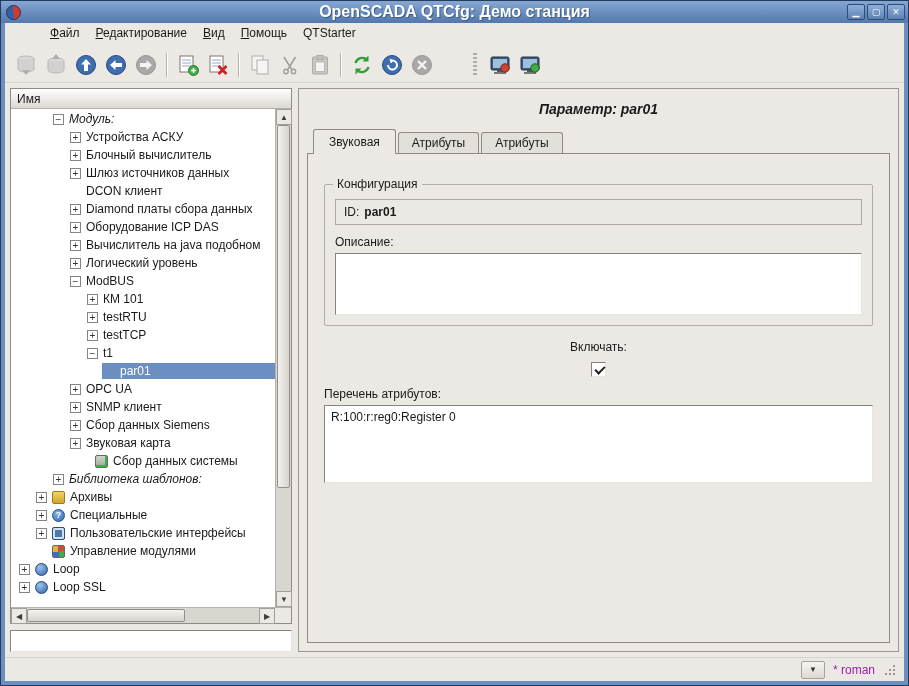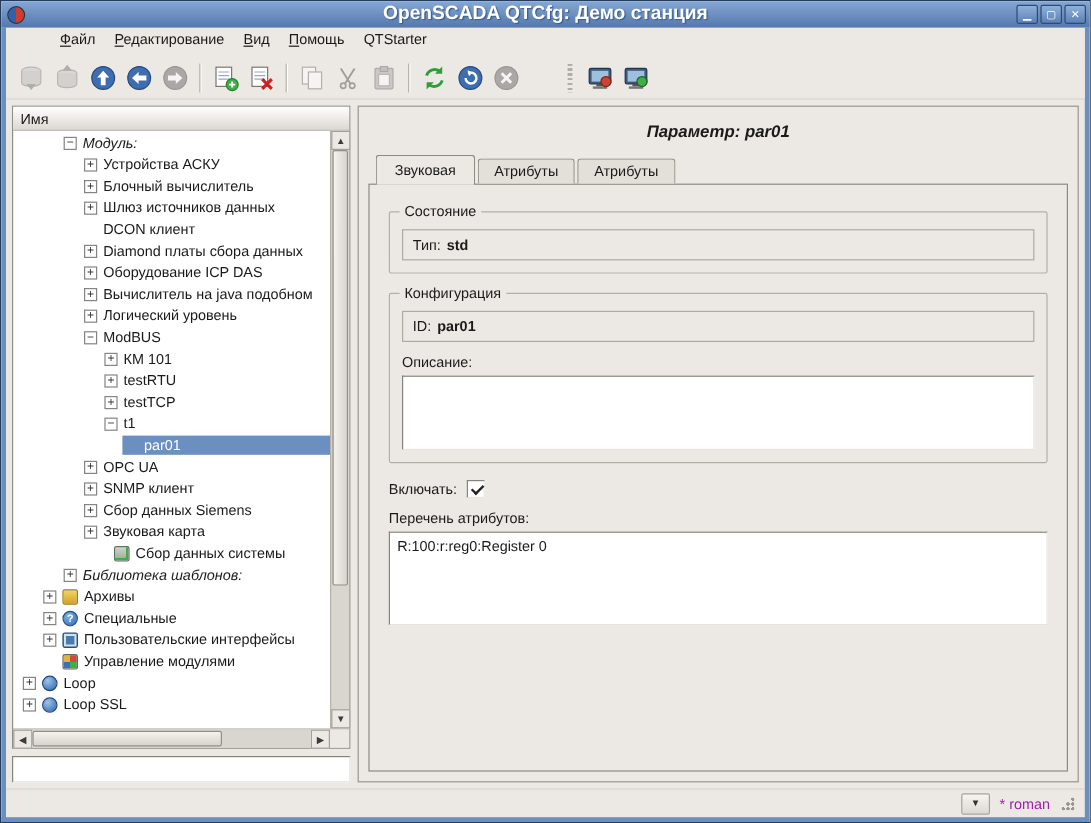--- a/index.html
+++ b/index.html
@@ -492,39 +492,32 @@
         <div class="panel-title">Параметр: par01</div>
 
         <div class="tabbar">
           <span class="tab active">Звуковая</span>
           <span class="tab">Атрибуты</span>
           <span class="tab">Атрибуты</span>
         </div>
 
         <div class="tabframe">
 
-          <div class="group">
-            <span class="group-title">Состояние</span>
-            <div class="flat-panel">
-              <span>Тип:</span>
-              <span class="bold">std</span>
-            </div>
-          </div>
 
           <div class="group" style="margin-top:16px;">
             <span class="group-title">Конфигурация</span>
             <div class="flat-panel">
               <span>ID:</span>
               <span class="bold">par01</span>
             </div>
             <div class="label-row">Описание:</div>
             <div class="sunken-field desc-field"></div>
           </div>
 
-          <div class="form-row" style="margin-top:14px;">
+          <div class="form-row" style="margin-top:14px;flex-direction:column;">
             <span>Включать:</span>
             <span class="checkbox checked"></span>
           </div>
 
           <div class="label-row">Перечень атрибутов:</div>
           <div class="sunken-field attr-field">
             <span>R:100:r:reg0:Register 0</span>
           </div>
 
         </div>

